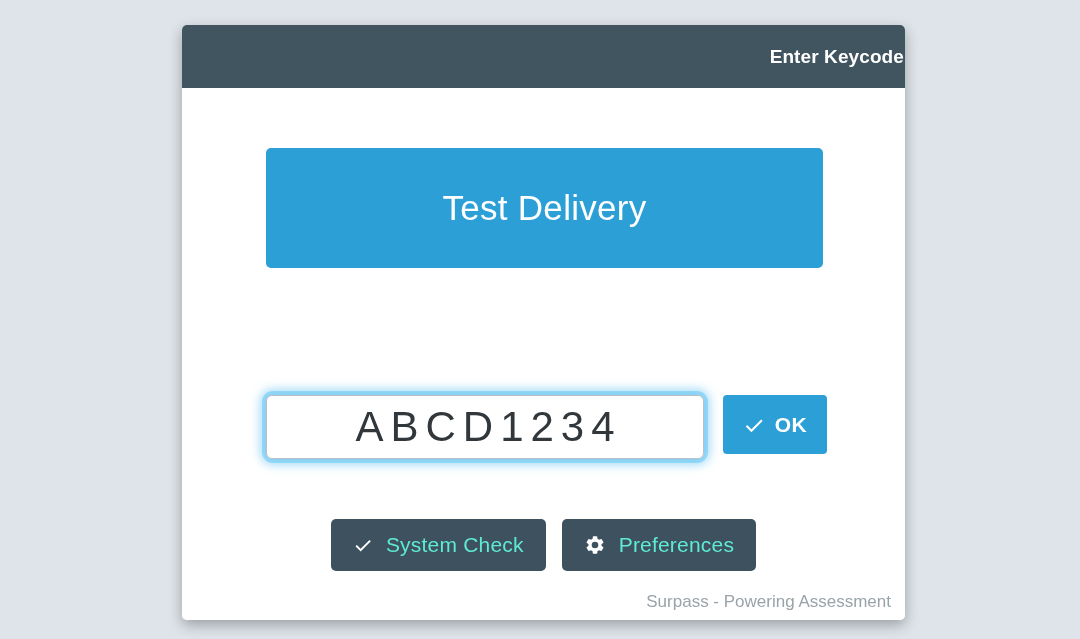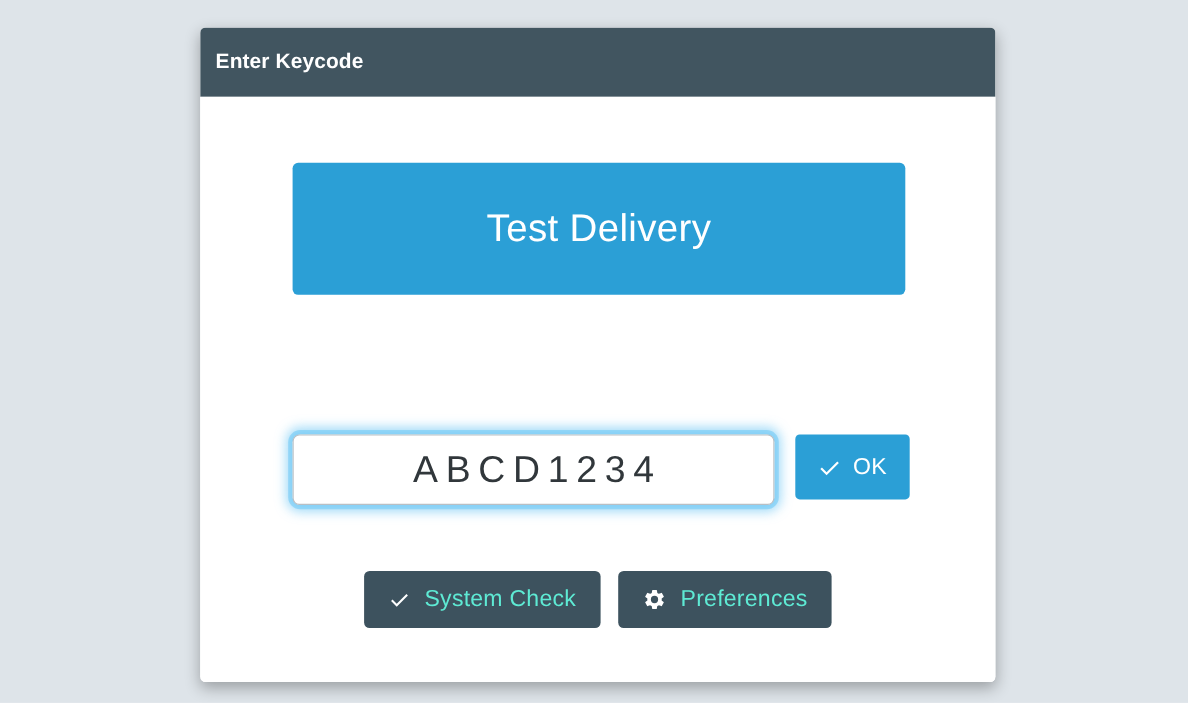--- a/index.html
+++ b/index.html
@@ -29,22 +29,23 @@
     display: flex;
     flex-direction: column;
   }
 
   .dialog-header {
     height: 63px;
     flex: 0 0 63px;
     background: #415560;
     display: flex;
     align-items: center;
-    padding: 0 14px;
+    padding: 0 1px;
     box-sizing: border-box;
+    justify-content: flex-end;
   }
   .dialog-title {
     color: #ffffff;
     font-size: 19px;
     font-weight: bold;
     letter-spacing: 0.1px;
   }
 
   .dialog-body {
     flex: 1 1 auto;
@@ -106,21 +107,21 @@
   }
   .keycode-input {
     width: 100%;
     height: 100%;
     box-sizing: border-box;
     border: 1px solid #b9bfc4;
     border-radius: 6px;
     background: #ffffff;
     text-align: center;
     font-family: "Liberation Sans", sans-serif;
-    font-size: 34px;
+    font-size: 42px;
     font-weight: 300;
     letter-spacing: 7px;
     text-indent: 7px;
     color: #31373b;
     outline: none;
     padding: 0;
   }
   .keycode-input::placeholder {
     color: #b4bbc0;
   }
@@ -133,20 +134,21 @@
     border: none;
     border-radius: 4px;
     color: #ffffff;
     font-family: "Liberation Sans", sans-serif;
     font-size: 21px;
     display: flex;
     align-items: center;
     justify-content: center;
     cursor: pointer;
     padding: 0;
+    font-weight: bold;
   }
   .ok-button .label { margin-left: 10px; letter-spacing: 0.4px; }
 
   
   .bottom-buttons {
     position: absolute;
     left: 0;
     right: 0;
     top: 431px;
     display: flex;
@@ -227,15 +229,16 @@
         <span class="icon">
           <svg width="22" height="22" viewBox="0 0 24 24" aria-hidden="true">
             <path fill="#ffffff" d="M19.1 12.9c.04-.3.06-.6.06-.9s-.02-.6-.06-.9l2-1.55a.5.5 0 0 0 .12-.62l-1.9-3.28a.5.5 0 0 0-.6-.21l-2.36.94a7 7 0 0 0-1.56-.9l-.36-2.5a.5.5 0 0 0-.5-.42h-3.8a.5.5 0 0 0-.49.42l-.36 2.5c-.56.23-1.08.53-1.56.9l-2.36-.94a.5.5 0 0 0-.6.21L2.82 8.93a.5.5 0 0 0 .12.62l2 1.55c-.04.3-.06.6-.06.9s.02.6.06.9l-2 1.55a.5.5 0 0 0-.12.62l1.9 3.28c.12.22.38.3.6.21l2.36-.94c.48.37 1 .67 1.56.9l.36 2.5c.04.24.25.42.5.42h3.8c.24 0 .45-.18.49-.42l.36-2.5c.56-.23 1.08-.53 1.56-.9l2.36.94c.22.09.48 0 .6-.21l1.9-3.28a.5.5 0 0 0-.12-.62zM12 15.6A3.6 3.6 0 1 1 12 8.4a3.6 3.6 0 0 1 0 7.2"></path>
           </svg>
         </span>
         <span class="label">Preferences</span>
       </button>
 
     </div>
 
+    <div class="footer">Surpass - Powering Assessment</div>
 
   </div>
 </div>
 
 </body></html>

